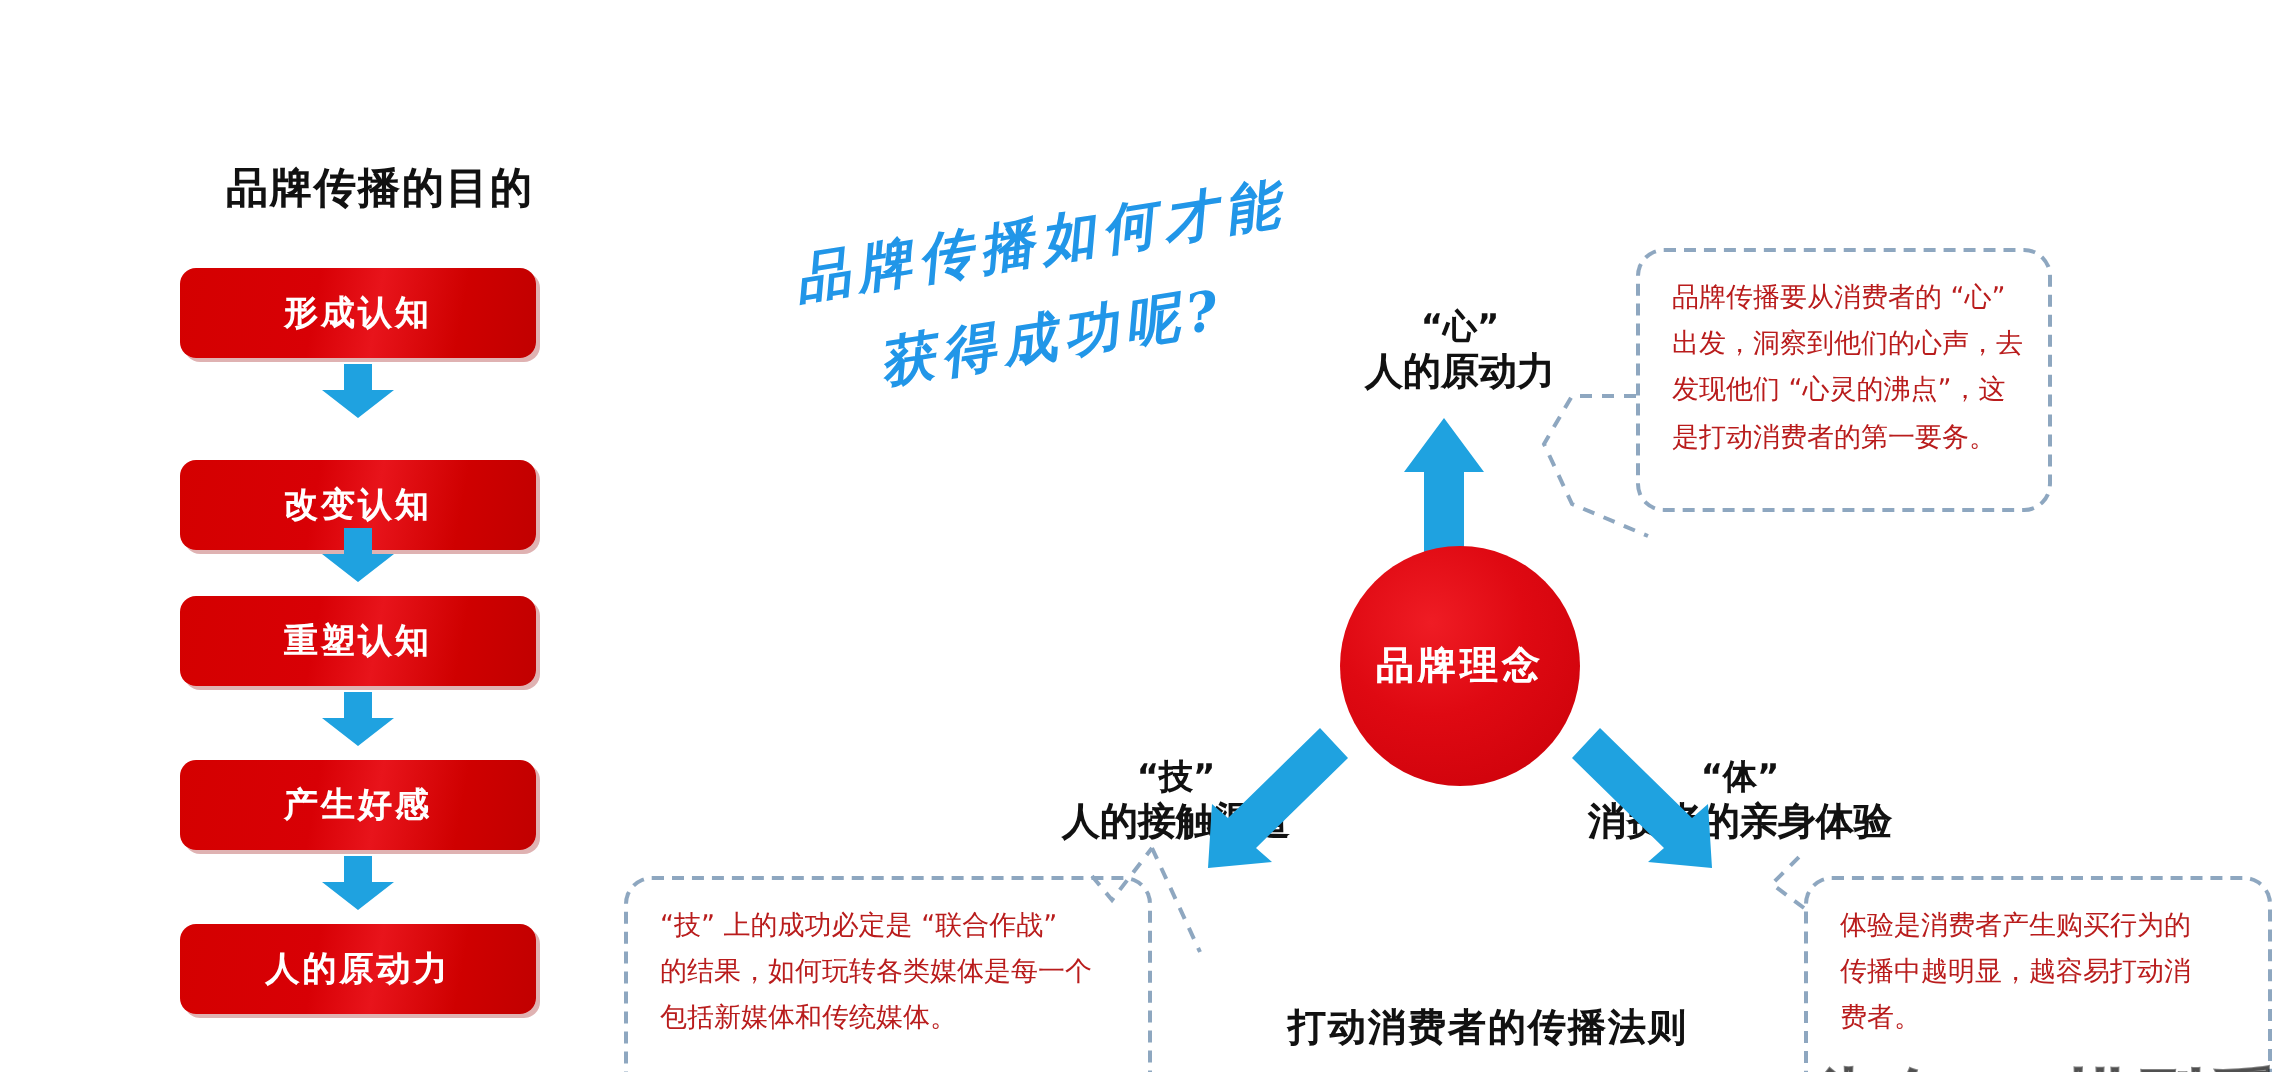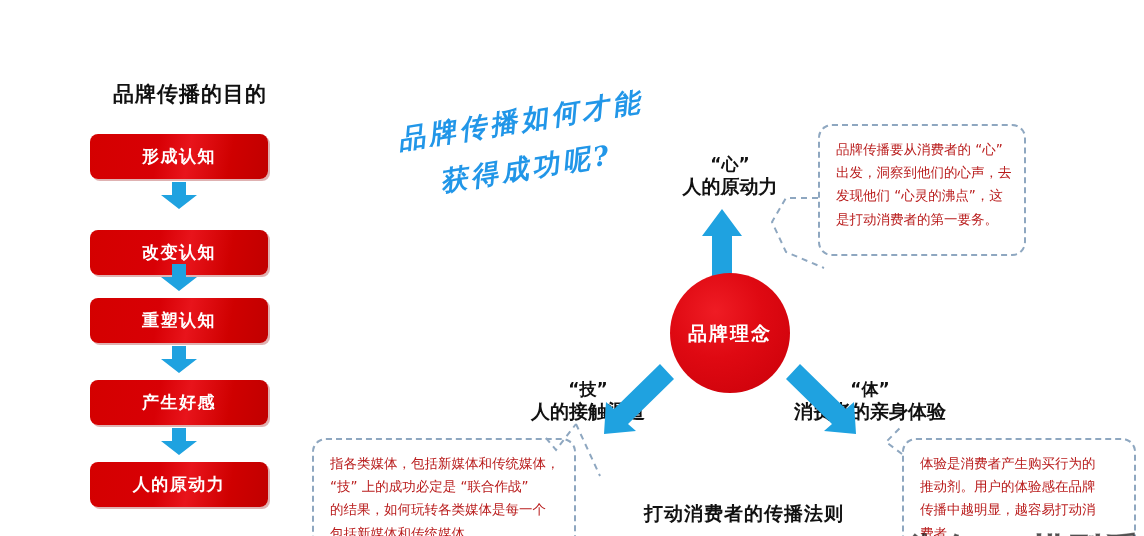--- a/index.html
+++ b/index.html
@@ -290,28 +290,26 @@
   <div class="center-caption">打动消费者的传播法则</div>
 
   <div class="callout callout-xin">
     <p>品牌传播要从消费者的 “心”</p>
     <p>出发，洞察到他们的心声，去</p>
     <p>发现他们 “心灵的沸点”，这</p>
     <p>是打动消费者的第一要务。</p>
   </div>
 
   <div class="callout callout-ji">
-    <p>指各类媒体，包括新媒体和传统媒体，</p>
     <p> “技” 上的成功必定是 “联合作战”</p>
     <p>的结果，如何玩转各类媒体是每一个</p>
     <p>包括新媒体和传统媒体。</p>
   </div>
 
   <div class="callout callout-ti">
     <p>体验是消费者产生购买行为的</p>
-    <p>推动剂。用户的体验感在品牌</p>
     <p>传播中越明显，越容易打动消</p>
     <p>费者。</p>
   </div>
 
   <div class="watermark">头条 @模型手册</div>
 
 </div>
 
 </body></html>

